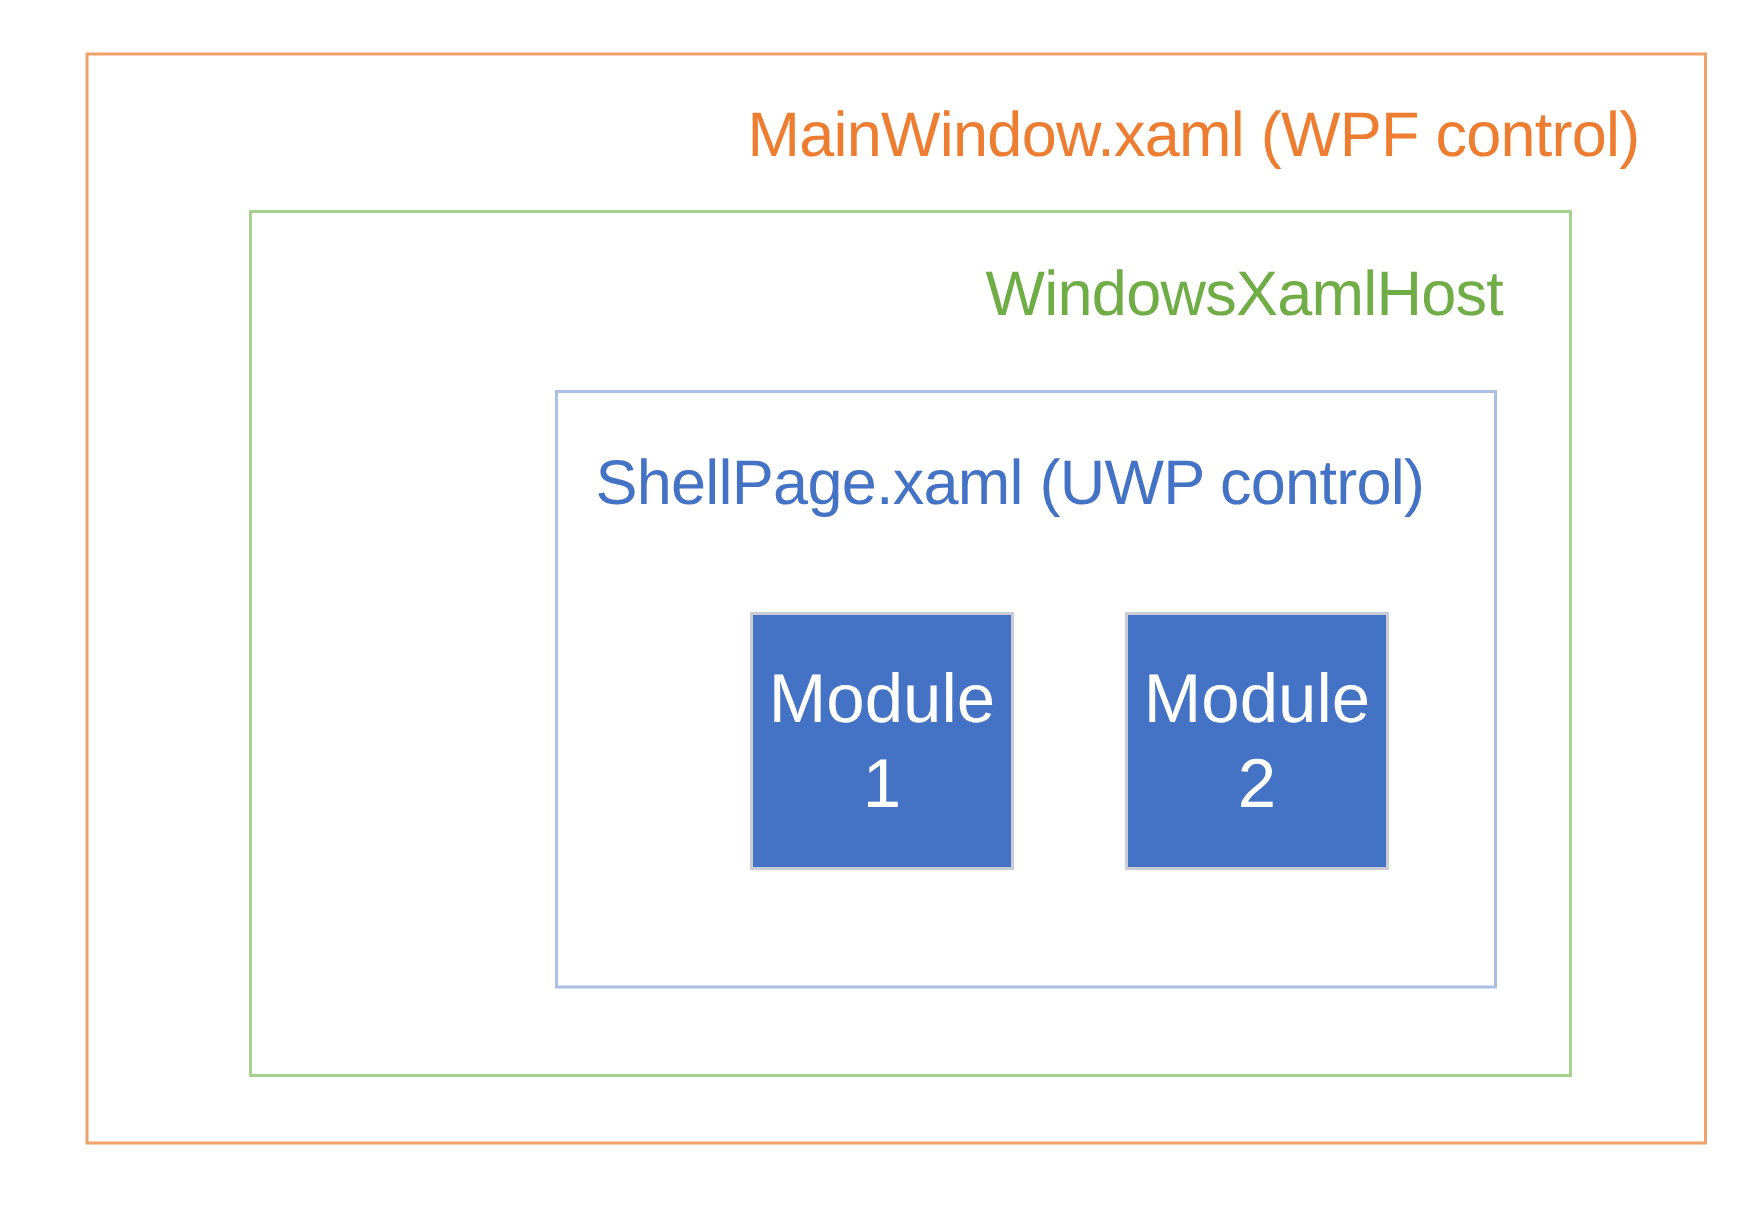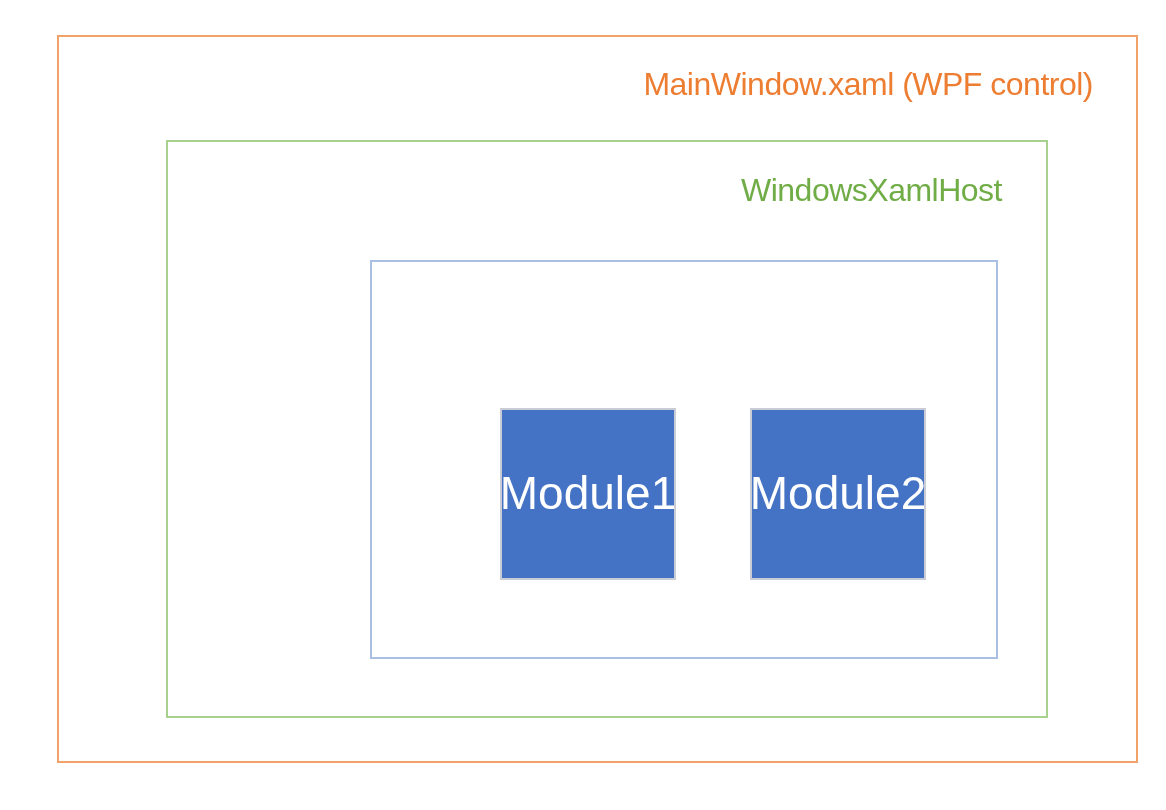--- a/index.html
+++ b/index.html
@@ -37,21 +37,21 @@
   .box-shell {
     left: 202px;
     top: 118px;
     width: 628px;
     height: 399px;
     border: 2px solid #a9c0e4;
   }
   .label {
     position: absolute;
     white-space: nowrap;
-    font-size: 32px;
+    font-size: 42px;
     line-height: 1.15;
     letter-spacing: -0.5px;
   }
   .label-main {
     right: 43px;
     top: 29px;
     color: #ed7d31;
   }
   .label-host {
     right: 44px;
@@ -66,41 +66,42 @@
   .module {
     position: absolute;
     box-sizing: border-box;
     top: 146px;
     width: 176px;
     height: 172px;
     background: #4472c4;
     border: 2px solid #c9ccd4;
     color: #ffffff;
     display: flex;
-    flex-direction: row;
+    flex-direction: column;
     align-items: center;
     justify-content: center;
     font-size: 46px;
     line-height: 1.24;
     text-align: center;
   }
   .module-1 { left: 128px; }
   .module-2 { left: 378px; }
 </style>
 </head>
 <body>
 
 <div class="canvas">
   <div class="box box-outer">
     <div class="label label-main">MainWindow.xaml (WPF control)</div>
 
     <div class="box box-host">
       <div class="label label-host">WindowsXamlHost</div>
 
       <div class="box box-shell">
+        <div class="label label-shell">ShellPage.xaml (UWP control)</div>
 
         <div class="module module-1">
           <span>Module</span>
           <span>1</span>
         </div>
 
         <div class="module module-2">
           <span>Module</span>
           <span>2</span>
         </div>

